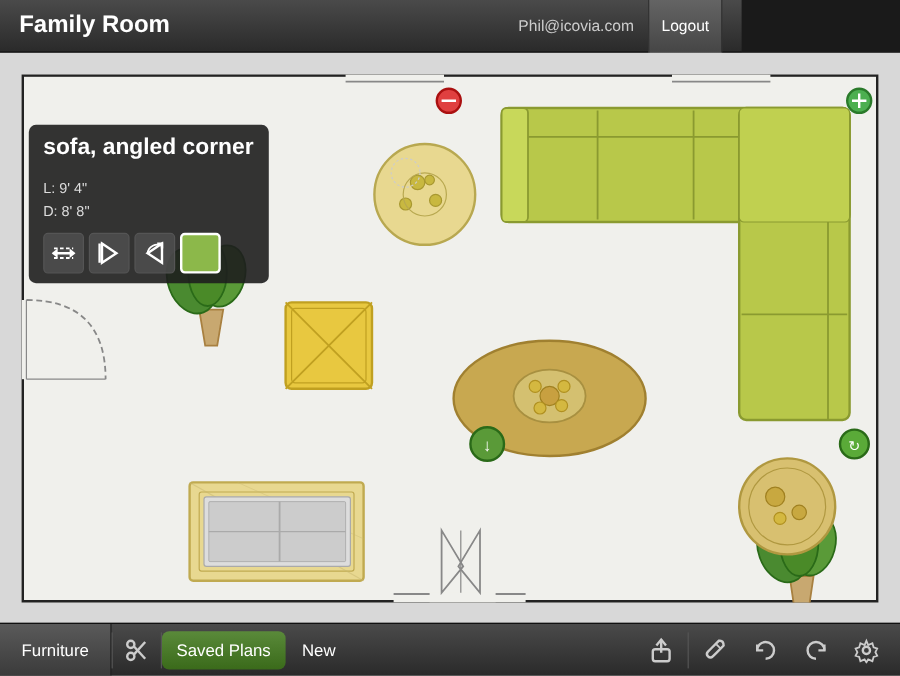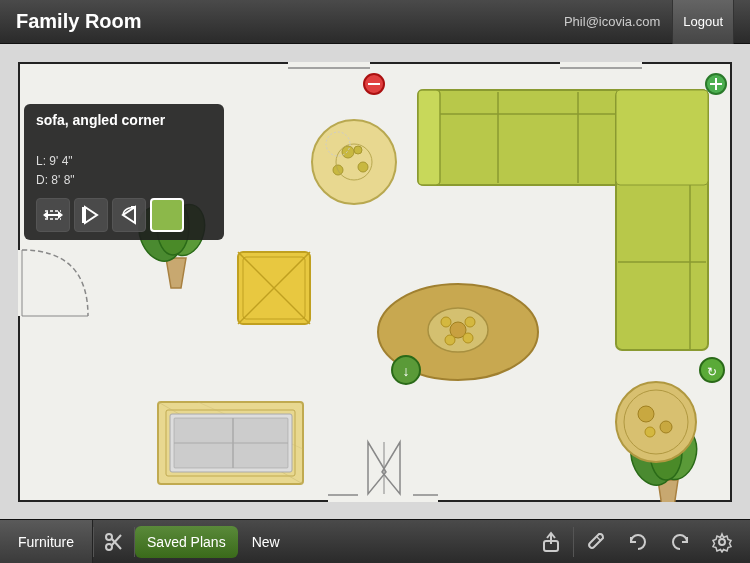--- a/index.html
+++ b/index.html
@@ -1,20 +1,20 @@
 <!DOCTYPE html>
 <html><head>
   <meta charset="utf-8">
   <style>
     * { margin: 0; padding: 0; box-sizing: border-box; }
     body { width: 750px; height: 563px; overflow: hidden; background: #1a1a1a; font-family: 'Helvetica Neue', Arial, sans-serif; }
 
     
     #header {
-      width: 750px;
+      width: 618px;
       height: 44px;
       background: linear-gradient(180deg, #4a4a4a 0%, #2a2a2a 100%);
       display: flex;
       align-items: center;
       justify-content: space-between;
       padding: 0 16px;
       border-bottom: 1px solid #111;
     }
     #header-title {
       font-size: 20px;
@@ -112,23 +112,23 @@
       top: 60px;
       left: 24px;
       background: rgba(30,30,30,0.9);
       border-radius: 6px;
       padding: 8px 12px;
       z-index: 20;
       min-width: 200px;
     }
     #tooltip-title {
       color: #fff;
-      font-size: 14px;
+      font-size: 19px;
       font-weight: bold;
-      margin-bottom: 24px;
+      margin-bottom: 14px;
     }
     #tooltip-dims {
       color: #ddd;
       font-size: 12px;
       line-height: 1.6;
     }
     #tooltip-actions {
       display: flex;
       gap: 4px;
       margin-top: 8px;

